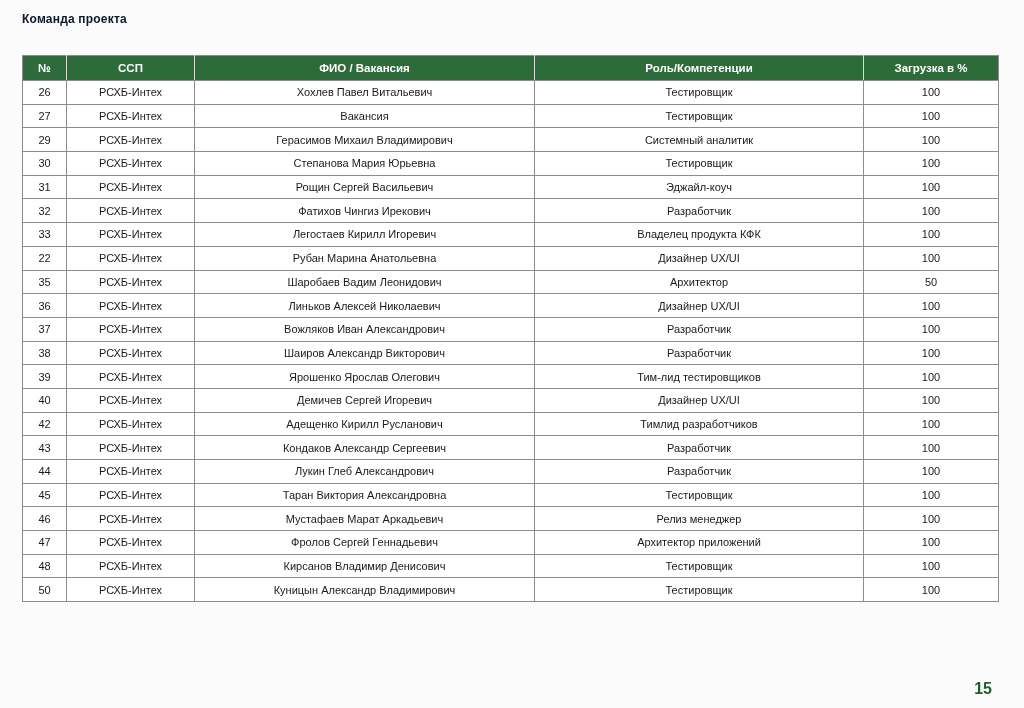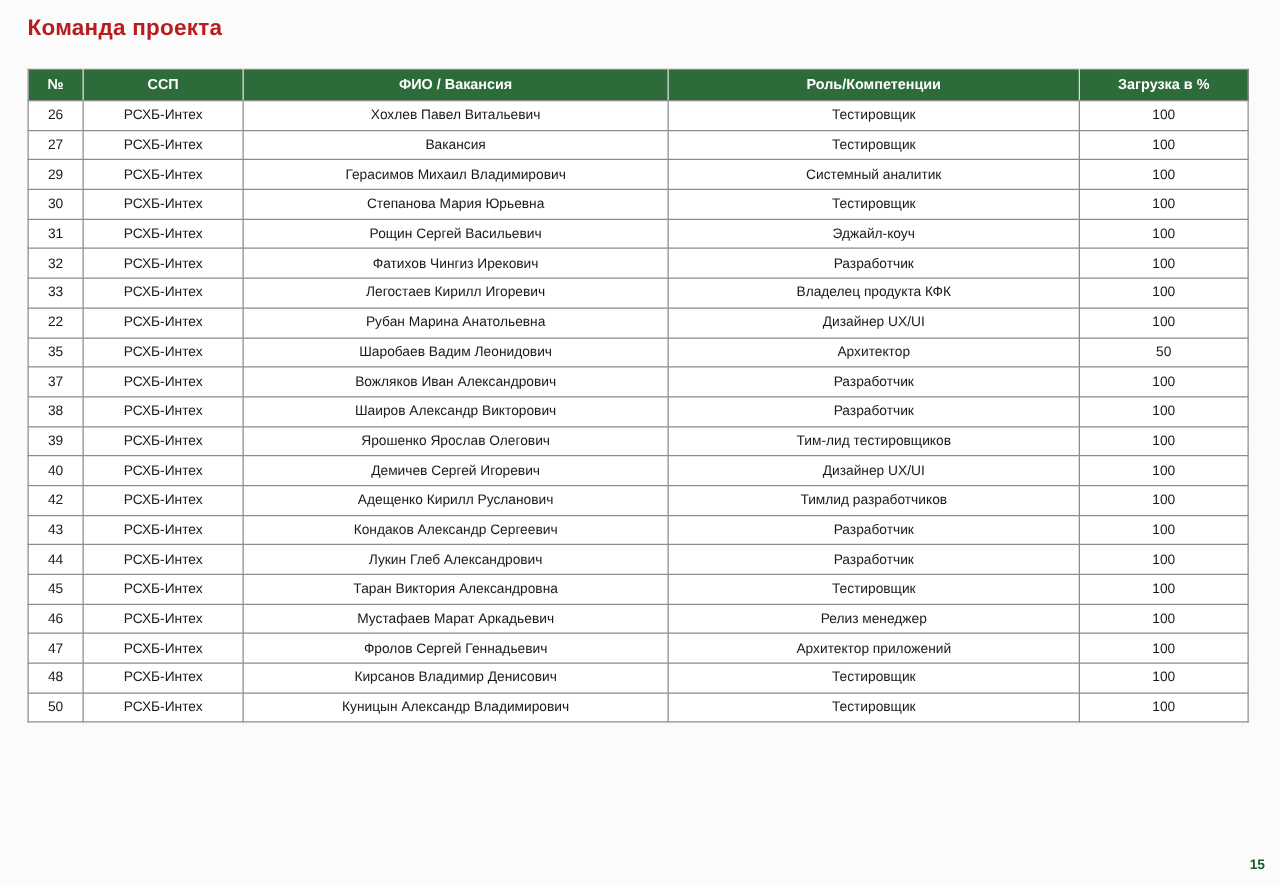--- a/index.html
+++ b/index.html
@@ -18,23 +18,23 @@
     overflow:hidden;
   }
   .slide{
     position:relative;
     width:1024px;height:708px;
     background:var(--bg);
   }
   .slide-title{
     position:absolute;
     left:22px;top:12px;
-    font-size:18px;
+    font-size:12px;
     font-weight:bold;
-    color:#b91c1c;
+    color:#0f172a;
     letter-spacing:.2px;
   }
   table.team{
     position:absolute;
     left:22px;top:55px;
     width:976px;
     border-collapse:collapse;
     table-layout:fixed;
     background:#ffffff;
   }
@@ -61,22 +61,22 @@
     height:23.7px;
     text-align:center;
     vertical-align:middle;
     border:1px solid var(--grid);
     background:#ffffff;
     white-space:nowrap;
     overflow:hidden;
   }
   .page-number{
     position:absolute;
-    right:12px;bottom:10px;
-    font-size:11px;
+    right:32px;bottom:10px;
+    font-size:16px;
     font-weight:bold;
     color:var(--accent-green);
   }
 </style>
 </head>
 <body>
 
 <div class="slide">
   <h1 class="slide-title">Команда проекта</h1>
 
@@ -155,20 +155,27 @@
           <td>100</td>
         </tr>
         <tr>
           <td>35</td>
           <td>РСХБ-Интех</td>
           <td>Шаробаев Вадим Леонидович</td>
           <td>Архитектор</td>
           <td>50</td>
         </tr>
         <tr>
+          <td>36</td>
+          <td>РСХБ-Интех</td>
+          <td>Линьков Алексей Николаевич</td>
+          <td>Дизайнер UX/UI</td>
+          <td>100</td>
+        </tr>
+        <tr>
           <td>37</td>
           <td>РСХБ-Интех</td>
           <td>Вожляков Иван Александрович</td>
           <td>Разработчик</td>
           <td>100</td>
         </tr>
         <tr>
           <td>38</td>
           <td>РСХБ-Интех</td>
           <td>Шаиров Александр Викторович</td>

